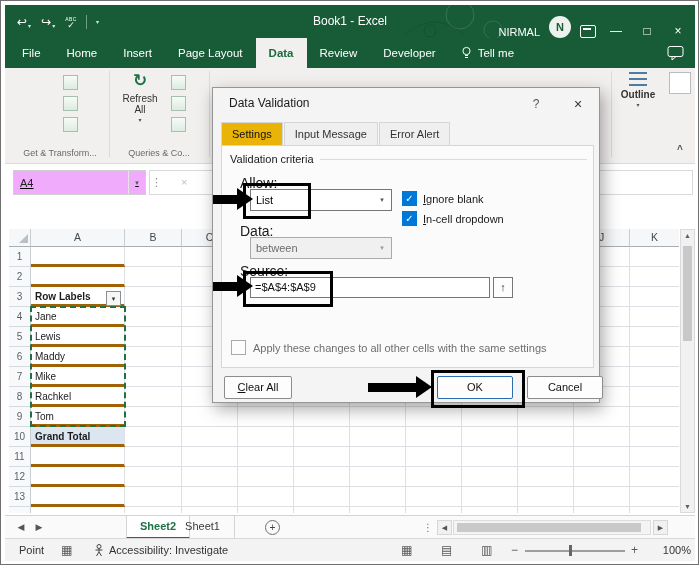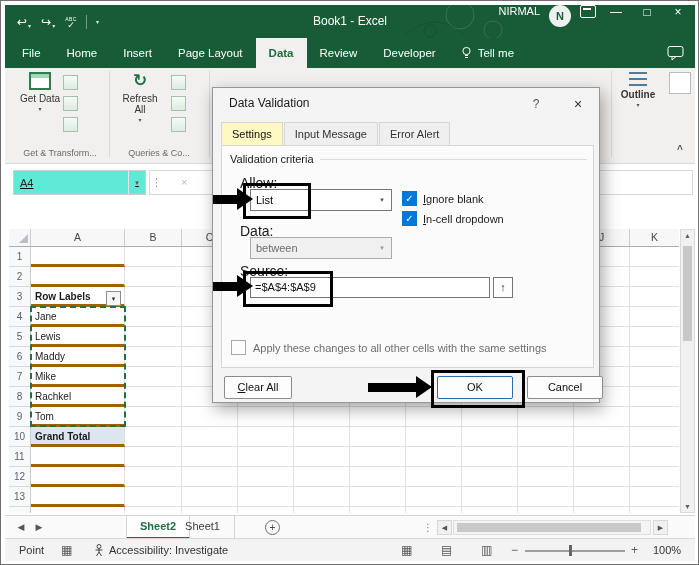--- a/index.html
+++ b/index.html
@@ -8,21 +8,21 @@
   
   .titlebar{left:4px;top:4px;width:690px;height:33px;background:#185C37;color:#fff;}
   .qat{left:8px;top:0;height:33px;display:flex;align-items:center;gap:2px;}
   .qbtn{color:#fff;font-size:12px;padding:0 4px;display:flex;align-items:flex-end;gap:1px;cursor:default;}
   .qbtn .tiny{font-size:6px;opacity:.85;}
   .abcbox{display:flex;flex-direction:column;align-items:center;line-height:6px;padding:0 4px;}
   .abcbox .a{font-size:5px;letter-spacing:.5px;}
   .abcbox .c{font-size:9px;}
   .qsep{width:1px;height:14px;background:rgba(255,255,255,.4);margin:0 3px;}
   .tb-title{left:0;right:0;top:0;height:33px;text-align:center;line-height:33px;font-size:12px;color:#fff;pointer-events:none;}
-  .tb-right{right:6px;top:0;height:33px;display:flex;align-items:flex-start;gap:9px;}
+  .tb-right{right:6px;top:0;height:33px;display:flex;align-items:flex-end;gap:9px;}
   .user{font-size:11px;color:#fff;}
   .avatar{width:22px;height:22px;border-radius:50%;background:#EDf2EE;color:#185C37;font-size:11px;font-weight:bold;text-align:center;line-height:22px;}
   .ribopts{width:14px;height:11px;border:1px solid #fff;border-radius:2px;position:relative;}
   .ribopts:after{content:"";position:absolute;left:2px;top:2px;width:8px;height:2px;background:#fff;}
   .winbtn{width:22px;text-align:center;font-size:12px;color:#fff;}
   .deco{left:250px;top:0;width:330px;height:33px;pointer-events:none;}
   
   .tabrow{left:4px;top:37px;width:690px;height:30px;background:#185C37;display:flex;align-items:stretch;padding-left:4px;box-sizing:border-box;}
   .rtab{padding:0 13px;line-height:30px;font-size:11.5px;color:#fff;white-space:nowrap;}
   .rtab.active{background:#F2F0EF;color:#1E6B3E;font-weight:bold;}
@@ -36,21 +36,21 @@
   .tblicon{width:22px;height:18px;border:2px solid #2E7D4F;box-sizing:border-box;background:linear-gradient(to bottom,#A8D5B5 0 4px,#fff 4px);}
   .reficon{font-size:17px;color:#1E7145;font-weight:bold;line-height:18px;}
   .outicon{width:18px;height:14px;background:repeating-linear-gradient(to bottom,#4F7B9D 0 2px,transparent 2px 6px);}
   .mi{position:absolute;width:15px;height:15px;border:1px solid #A6BFAE;background:linear-gradient(#F6FBF7,#DDEBE0);box-sizing:border-box;}
   .gdiv{position:absolute;width:1px;background:#DCDAD8;top:3px;height:86px;}
   .glabel{position:absolute;top:80px;font-size:9px;color:#6B6966;text-align:center;white-space:nowrap;}
   .chevcol{position:absolute;font-size:10px;font-weight:bold;color:#555;}
   .sqicon{position:absolute;width:22px;height:22px;border:1px solid #BBB;background:#fff;box-sizing:border-box;}
   
   .fxstrip{left:148px;top:169px;width:544px;height:25px;background:#fff;border:1px solid #D9D9D9;box-sizing:border-box;}
-  .namebox{left:12px;top:169px;width:133px;height:25px;background:#5eead4;border:1px solid #CFCFCF;box-sizing:border-box;display:flex;align-items:center;text-decoration:underline;}
+  .namebox{left:12px;top:169px;width:133px;height:25px;background:#f0abfc;border:1px solid #CFCFCF;box-sizing:border-box;display:flex;align-items:center;text-decoration:underline;}
   .namebox .val{flex:1;font-size:11px;padding-left:6px;color:#222;}
   .namebox .nb-arr{width:16px;text-align:center;font-size:7px;color:#555;border-left:1px solid #E4E4E4;line-height:23px;}
   .fdots{left:150px;top:169px;line-height:25px;font-size:11px;color:#8E8E8E;}
   .fx-x{left:180px;top:169px;line-height:25px;font-size:11px;color:#BDBDBD;}
   
   .colhead{left:8px;top:228px;width:670px;height:18px;display:flex;}
   .ch{box-sizing:border-box;border-right:1px solid #C9CDD1;border-bottom:1px solid #A9AEB4;background:#F6F7F8;font-size:10.5px;color:#44484D;text-align:center;line-height:17px;}
   .corner{position:relative;}
   .corner .tri{position:absolute;right:2px;bottom:3px;width:0;height:0;border-left:9px solid transparent;border-bottom:9px solid #BAC0C6;}
   .gridrows{left:8px;top:246px;width:670px;height:266px;overflow:hidden;}
@@ -67,21 +67,21 @@
   .vs-up{position:absolute;top:2px;left:0;width:13px;text-align:center;font-size:7px;color:#606060;}
   .vs-dn{position:absolute;bottom:2px;left:0;width:13px;text-align:center;font-size:7px;color:#606060;}
   .vs-thumb{position:absolute;top:16px;left:2px;width:9px;height:95px;background:#C8C8C8;}
   
   .dialog{left:211px;top:86px;width:388px;height:316px;background:#F4F4F4;border:1px solid #969696;box-shadow:3px 6px 16px rgba(0,0,0,.35);z-index:10;box-sizing:border-box;}
   .dlg-title{position:absolute;left:16px;top:8px;font-size:12px;color:#1a1a1a;}
   .dlg-help{position:absolute;left:312px;top:6px;width:22px;height:20px;text-align:center;line-height:20px;font-size:12px;color:#555;}
   .dlg-close{position:absolute;left:352px;top:6px;width:26px;height:20px;text-align:center;line-height:20px;font-size:14px;color:#333;}
   .dtabs{position:absolute;left:8px;top:34px;display:flex;}
   .dtab{height:23px;line-height:23px;font-size:11px;padding:0 10px;border:1px solid #D6D6D6;border-bottom:none;background:#EFEFEF;color:#333;margin-right:1px;}
-  .dtab.active{background:#fef9c3;color:#111;height:24px;}
+  .dtab.active{background:#eab308;color:#111;height:24px;}
   .dlg-page{position:absolute;left:8px;top:57px;width:373px;height:223px;background:#FBFBFB;border:1px solid #D6D6D6;box-sizing:border-box;}
   .sect{position:absolute;left:8px;top:7px;width:357px;display:flex;align-items:center;font-size:11px;color:#1a1a1a;}
   .sect .rule{flex:1;height:1px;background:#DCDCDC;margin-left:6px;}
   .dlabel{position:absolute;font-size:14px;color:#1a1a1a;}
   .combo{position:absolute;border:1px solid #767676;background:#fff;font-size:11px;line-height:20px;padding-left:5px;box-sizing:border-box;}
   .combo .darr{position:absolute;right:1px;top:1px;width:16px;height:18px;text-align:center;line-height:18px;font-size:7px;color:#555;background:#fff;}
   .combo.disabled{background:#F0F0F0;color:#6D6D6D;border-color:#ABABAB;}
   .combo.disabled .darr{background:#F0F0F0;color:#999;}
   .cbrow{position:absolute;display:flex;align-items:center;gap:6px;font-size:11px;color:#1a1a1a;}
   .cbx{width:13px;height:13px;background:#0078D7;border:1px solid #0078D7;color:#fff;font-size:10px;line-height:13px;text-align:center;box-sizing:content-box;}
@@ -169,25 +169,20 @@
         </svg>
       <span>Tell me</span>
     </span>
     <svg class="bubble" width="18" height="16" viewBox="0 0 18 16">
         <rect x="1" y="1.5" width="15" height="10" rx="2" fill="none" stroke="#fff"></rect>
         <path d="M5 11.5 L5 15 L9 11.5" fill="none" stroke="#fff"></path>
       </svg>
   </div>
 
   <div class="abs ribbon">
-    <div class="bigbtn" style="left:12px;top:4px;">
-      <span class="tblicon"></span>
-      <span class="lbl">Get Data</span>
-      <span class="car">▾</span>
-    </div>
     <span class="mi" style="left:58px;top:7px;"></span>
     <span class="mi" style="left:58px;top:28px;"></span>
     <span class="mi" style="left:58px;top:49px;"></span>
     <span class="gdiv" style="left:104px;"></span>
     <div class="bigbtn" style="left:112px;top:4px;">
       <span class="reficon">↻</span>
       <span class="lbl">Refresh All</span>
       <span class="car">▾</span>
     </div>
     <span class="mi" style="left:166px;top:7px;"></span>
@@ -405,16 +400,16 @@
         <path d="M6 4.5 V8 M2.5 6 H9.5 M6 8 L3.5 12 M6 8 L8.5 12" stroke="#444" fill="none"></path>
       </svg>
     <span class="st" style="left:104px;">Accessibility: Investigate</span>
     <span class="sticon" style="left:396px;">▦</span>
     <span class="sticon" style="left:436px;">▤</span>
     <span class="sticon" style="left:476px;">▥</span>
     <span class="sticon" style="left:506px;">−</span>
     <span class="zoomtrack"></span>
     <span class="zoomthumb"></span>
     <span class="sticon" style="left:626px;">+</span>
-    <span class="st" style="left:648px;width:38px;text-align:left;">100%</span>
+    <span class="st" style="left:648px;width:38px;text-align:right;">100%</span>
   </div>
 
 </div>
 
 </body></html>

